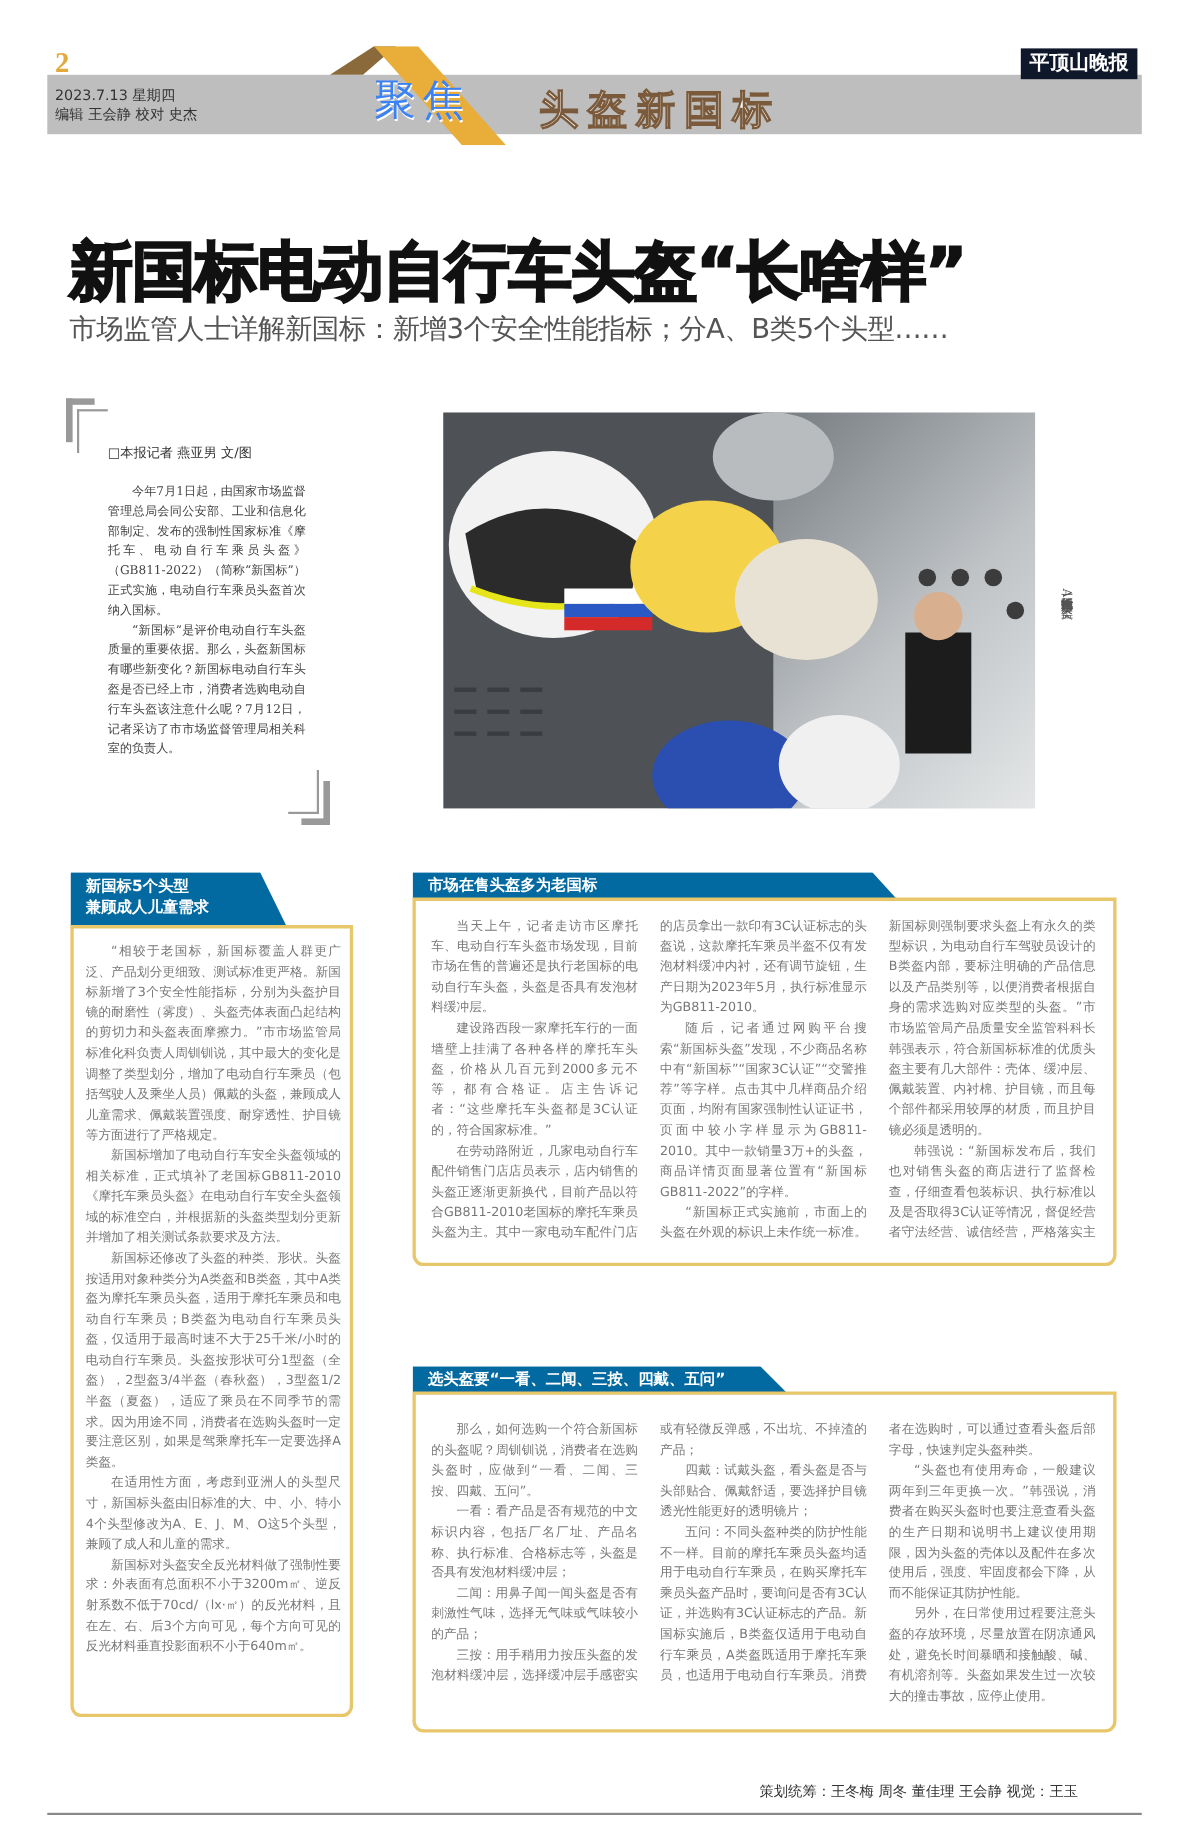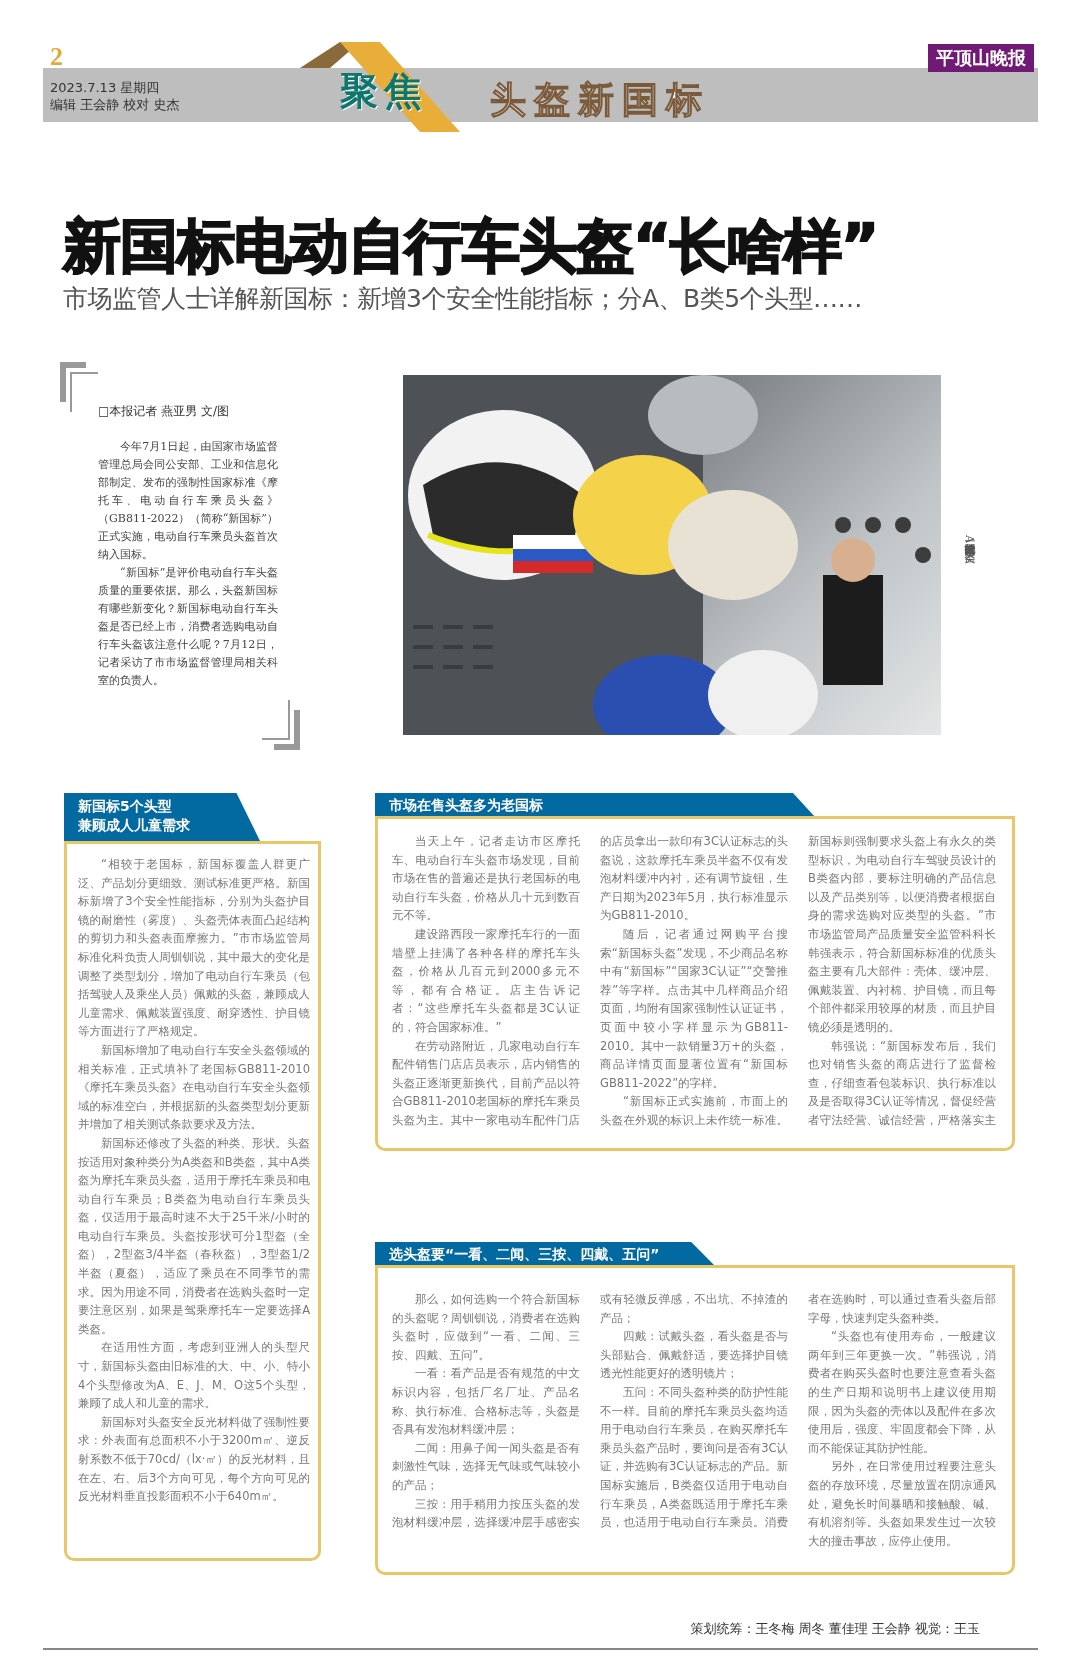--- a/index.html
+++ b/index.html
@@ -2,23 +2,23 @@
 <html><head>
 <meta charset="utf-8">
 <style>
   *{box-sizing:border-box;margin:0;padding:0}
   body{width:1080px;height:1664px;background:#fff;font-family:"DejaVu Serif",serif;color:#444;position:relative;overflow:hidden}
   .abs{position:absolute}
   .pageno{left:50px;top:42px;font-size:26px;font-weight:bold;color:#e3a93b;font-family:"Liberation Serif",serif}
   .headerbar{left:43px;top:68px;width:995px;height:54px;background:#bebebe}
   .hdr-meta{left:50px;top:79px;font-size:13px;color:#333;line-height:17px;font-family:"DejaVu Sans",sans-serif}
   .ribbon{left:280px;top:42px;width:200px;height:90px}
-  .focus-title{left:340px;top:66px;font-size:38px;font-weight:bold;color:#0f766e;letter-spacing:6px;font-family:"DejaVu Serif",serif;text-shadow:1px 1px 0 #fff}
+  .focus-title{left:340px;top:66px;font-size:38px;font-weight:normal;color:#3b82f6;letter-spacing:6px;font-family:"DejaVu Serif",serif;text-shadow:1px 1px 0 #fff}
   .section-title{left:490px;top:76px;font-size:36px;font-weight:bold;color:#fff;letter-spacing:8px;font-family:"DejaVu Sans",sans-serif;-webkit-text-stroke:1px #7a5a3a}
-  .logo{left:928px;top:44px;width:106px;height:28px;background:#701a75;color:#fff;font-size:18px;font-weight:bold;text-align:center;line-height:28px;font-family:"DejaVu Serif",serif}
+  .logo{left:928px;top:44px;width:106px;height:28px;background:#0f172a;color:#fff;font-size:18px;font-weight:bold;text-align:center;line-height:28px;font-family:"DejaVu Serif",serif}
   .headline{left:63px;top:208px;font-size:58px;font-weight:900;color:#111;font-family:"DejaVu Sans",sans-serif;letter-spacing:-1px;-webkit-text-stroke:2px #111}
   .subhead{left:63px;top:282px;font-size:25px;color:#555;font-family:"DejaVu Sans",sans-serif;letter-spacing:-0.5px}
   .bracket-tl{left:60px;top:362px;width:40px;height:50px}
   .bracket-br{left:260px;top:700px;width:40px;height:50px}
   .byline{left:98px;top:403px;font-size:12px;color:#333;font-family:"DejaVu Sans",sans-serif}
   .intro{left:98px;top:438px;width:180px;font-size:11px;line-height:18px;color:#444;text-align:justify}
   .intro p{text-indent:2em}
   .photo{left:403px;top:375px;width:538px;height:360px;background:linear-gradient(135deg,#5b5f63 0%,#7a7f84 35%,#bfc3c6 70%,#e4e6e7 100%);overflow:hidden}
   .caption{left:960px;top:535px;width:16px;font-size:11px;line-height:14px;color:#555;writing-mode:vertical-rl}
   .box{border:3px solid #e8c66a;border-radius:0 0 10px 10px;background:#fff}
@@ -112,21 +112,21 @@
   <p>“相较于老国标，新国标覆盖人群更广泛、产品划分更细致、测试标准更严格。新国标新增了3个安全性能指标，分别为头盔护目镜的耐磨性（雾度）、头盔壳体表面凸起结构的剪切力和头盔表面摩擦力。”市市场监管局标准化科负责人周钏钏说，其中最大的变化是调整了类型划分，增加了电动自行车乘员（包括驾驶人及乘坐人员）佩戴的头盔，兼顾成人儿童需求、佩戴装置强度、耐穿透性、护目镜等方面进行了严格规定。</p>
   <p>新国标增加了电动自行车安全头盔领域的相关标准，正式填补了老国标GB811-2010《摩托车乘员头盔》在电动自行车安全头盔领域的标准空白，并根据新的头盔类型划分更新并增加了相关测试条款要求及方法。</p>
   <p>新国标还修改了头盔的种类、形状。头盔按适用对象种类分为A类盔和B类盔，其中A类盔为摩托车乘员头盔，适用于摩托车乘员和电动自行车乘员；B类盔为电动自行车乘员头盔，仅适用于最高时速不大于25千米/小时的电动自行车乘员。头盔按形状可分1型盔（全盔），2型盔3/4半盔（春秋盔），3型盔1/2半盔（夏盔），适应了乘员在不同季节的需求。因为用途不同，消费者在选购头盔时一定要注意区别，如果是驾乘摩托车一定要选择A类盔。</p>
   <p>在适用性方面，考虑到亚洲人的头型尺寸，新国标头盔由旧标准的大、中、小、特小4个头型修改为A、E、J、M、O这5个头型，兼顾了成人和儿童的需求。</p>
   <p>新国标对头盔安全反光材料做了强制性要求：外表面有总面积不小于3200m㎡、逆反射系数不低于70cd/（lx·㎡）的反光材料，且在左、右、后3个方向可见，每个方向可见的反光材料垂直投影面积不小于640m㎡。</p>
 </div>
 
 <div class="abs tag" style="left:375px;top:793px;width:440px;height:24px;font-size:14px;line-height:16px;clip-path:polygon(0 0,95% 0,100% 100%,0 100%)">市场在售头盔多为老国标</div>
 <div class="abs box" style="left:375px;top:816px;width:640px;height:335px"></div>
 <div class="abs col" style="left:392px;top:832px;width:604px;height:310px;column-count:3;column-gap:20px;overflow:hidden">
-  <p>当天上午，记者走访市区摩托车、电动自行车头盔市场发现，目前市场在售的普遍还是执行老国标的电动自行车头盔，价格从几十元到数百元不等。</p>
+  <p>当天上午，记者走访市区摩托车、电动自行车头盔市场发现，目前市场在售的普遍还是执行老国标的电动自行车头盔，头盔是否具有发泡材料缓冲层。</p>
   <p>建设路西段一家摩托车行的一面墙壁上挂满了各种各样的摩托车头盔，价格从几百元到2000多元不等，都有合格证。店主告诉记者：“这些摩托车头盔都是3C认证的，符合国家标准。”</p>
   <p>在劳动路附近，几家电动自行车配件销售门店店员表示，店内销售的头盔正逐渐更新换代，目前产品以符合GB811-2010老国标的摩托车乘员头盔为主。其中一家电动车配件门店的店员拿出一款印有3C认证标志的头盔说，这款摩托车乘员半盔不仅有发泡材料缓冲内衬，还有调节旋钮，生产日期为2023年5月，执行标准显示为GB811-2010。</p>
   <p>随后，记者通过网购平台搜索“新国标头盔”发现，不少商品名称中有“新国标”“国家3C认证”“交警推荐”等字样。点击其中几样商品介绍页面，均附有国家强制性认证证书，页面中较小字样显示为GB811-2010。其中一款销量3万+的头盔，商品详情页面显著位置有“新国标GB811-2022”的字样。</p>
   <p>“新国标正式实施前，市面上的头盔在外观的标识上未作统一标准。新国标则强制要求头盔上有永久的类型标识，为电动自行车驾驶员设计的B类盔内部，要标注明确的产品信息以及产品类别等，以便消费者根据自身的需求选购对应类型的头盔。”市市场监管局产品质量安全监管科科长韩强表示，符合新国标标准的优质头盔主要有几大部件：壳体、缓冲层、佩戴装置、内衬棉、护目镜，而且每个部件都采用较厚的材质，而且护目镜必须是透明的。</p>
   <p>韩强说：“新国标发布后，我们也对销售头盔的商店进行了监督检查，仔细查看包装标识、执行标准以及是否取得3C认证等情况，督促经营者守法经营、诚信经营，严格落实主体责任，特别是注意新国标的实施过渡期要求，对于新标准实施之日前生产或进口的A类盔，自新国标实施之日起第7个月开始应满足新标准要求，严禁生产销售不符合国家强制性标准的头盔。下一步，我们将加强市场监管，提升产品质量安全水平。”</p>
 </div>
 
 <div class="abs tag" style="left:375px;top:1242px;width:340px;height:24px;font-size:14px;line-height:16px;clip-path:polygon(0 0,93% 0,100% 100%,0 100%)">选头盔要“一看、二闻、三按、四戴、五问”</div>
 <div class="abs box" style="left:375px;top:1265px;width:640px;height:310px"></div>
 <div class="abs col" style="left:392px;top:1290px;width:604px;height:270px;column-count:3;column-gap:20px;overflow:hidden">

